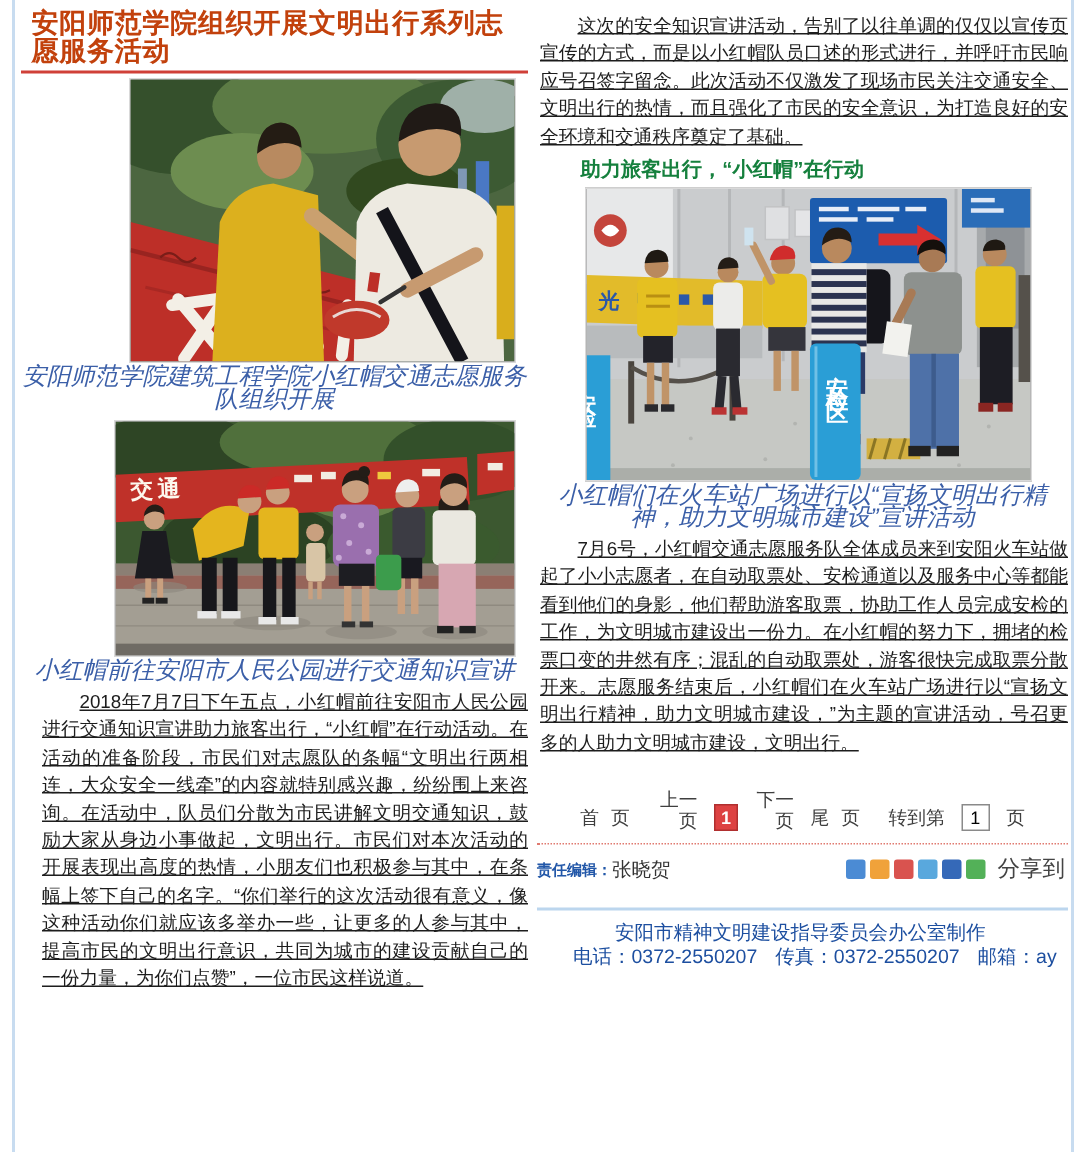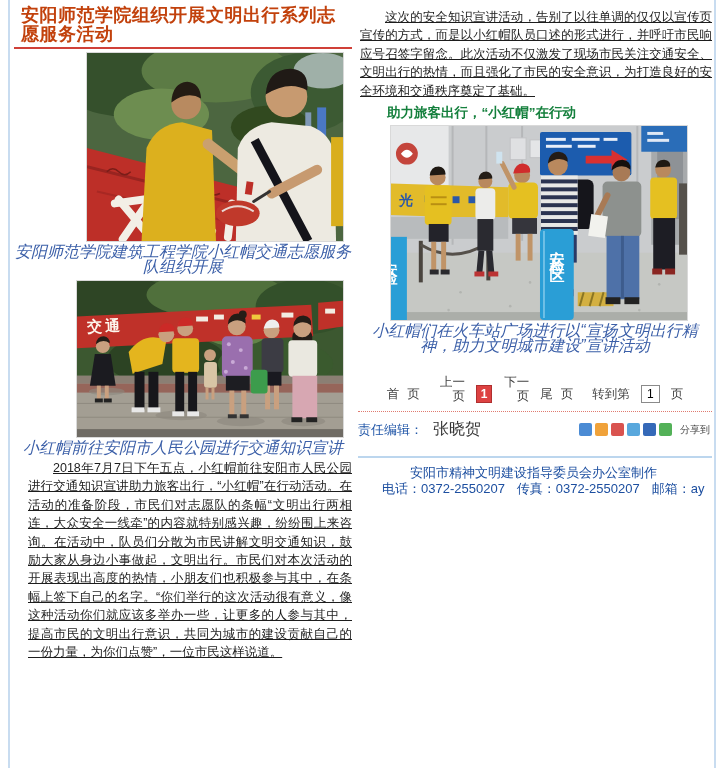--- a/index.html
+++ b/index.html
@@ -82,25 +82,25 @@
     text-align:center;background:#dd4242;color:#fff;font-weight:bold;
     border:1px solid #b02f2f;font-size:12px;
   }
   .goto-input{
     width:17px;height:16px;border:1px solid #8a8a8a;text-align:center;
     font-size:12px;padding:0;vertical-align:bottom;
   }
 
   .dotted-rule{border-top:1px dotted #e07a70;margin-top:8px;}
   .editor-row{display:flex;align-items:center;padding:7px 2px 4px 0;}
-  .ed-label{color:#2257a8;font-weight:normal;font-size:13px;}
-  .ed-name{color:#333;font-size:16px;margin-left:10px;text-align:right;}
+  .ed-label{color:#2257a8;font-weight:bold;font-size:10px;}
+  .ed-name{color:#333;font-size:13px;text-align:right;}
   .share{margin-left:auto;display:flex;align-items:center;gap:3px;}
   .share-icon{width:13px;height:13px;border-radius:2px;display:inline-block;cursor:pointer;}
-  .share-label{font-size:10px;color:#444;margin-left:5px;}
+  .share-label{font-size:15px;color:#444;margin-left:5px;}
 
   .blue-rule{border-top:2px solid #bcd6ee;margin-top:12px;}
   .footer{
     color:#1d4fa0;font-weight:normal;font-size:13px;line-height:15px;
     margin-top:7px;white-space:nowrap;
   }
   .footer .f1{margin-left:52px;}
   .footer .f2{margin-left:24px;margin-top:1px;}
   .footer .fsp{display:inline-block;width:12px;}
 </style>
@@ -411,20 +411,21 @@
       <rect x="150" y="104" width="34" height="92" fill="#2a9ed6" rx="4"></rect>
       <line x1="154" y1="106" x2="154" y2="194" stroke="#6fc0e6" stroke-width="2"></line>
       <rect x="0" y="112" width="16" height="84" fill="#2a9ed6"></rect>
     </svg>
     <span class="pillar-text pillar-right-text">安检区</span>
     <span class="pillar-text pillar-left-text">安检</span>
     <span class="banner3-text">光</span>
   </div>
   <div class="caption">小红帽们在火车站广场进行以“宣扬文明出行精神，助力文明城市建设”宣讲活动</div>
 
+  <p class="body-p">7月6号，小红帽交通志愿服务队全体成员来到安阳火车站做起了小小志愿者，在自动取票处、安检通道以及服务中心等都能看到他们的身影，他们帮助游客取票，协助工作人员完成安检的工作，为文明城市建设出一份力。在小红帽的努力下，拥堵的检票口变的井然有序；混乱的自动取票处，游客很快完成取票分散开来。志愿服务结束后，小红帽们在火车站广场进行以“宣扬文明出行精神，助力文明城市建设，”为主题的宣讲活动，号召更多的人助力文明城市建设，文明出行。</p>
 
   <div class="pagination">
     <a class="pg-spread">首页</a>
     <a class="pg-narrow">上一页</a>
     <span class="pg-current">1</span>
     <a class="pg-narrow">下一页</a>
     <a class="pg-spread">尾页</a>
     <span>转到第</span>
     <input class="goto-input" value="1" style="">
     <span>页</span>

